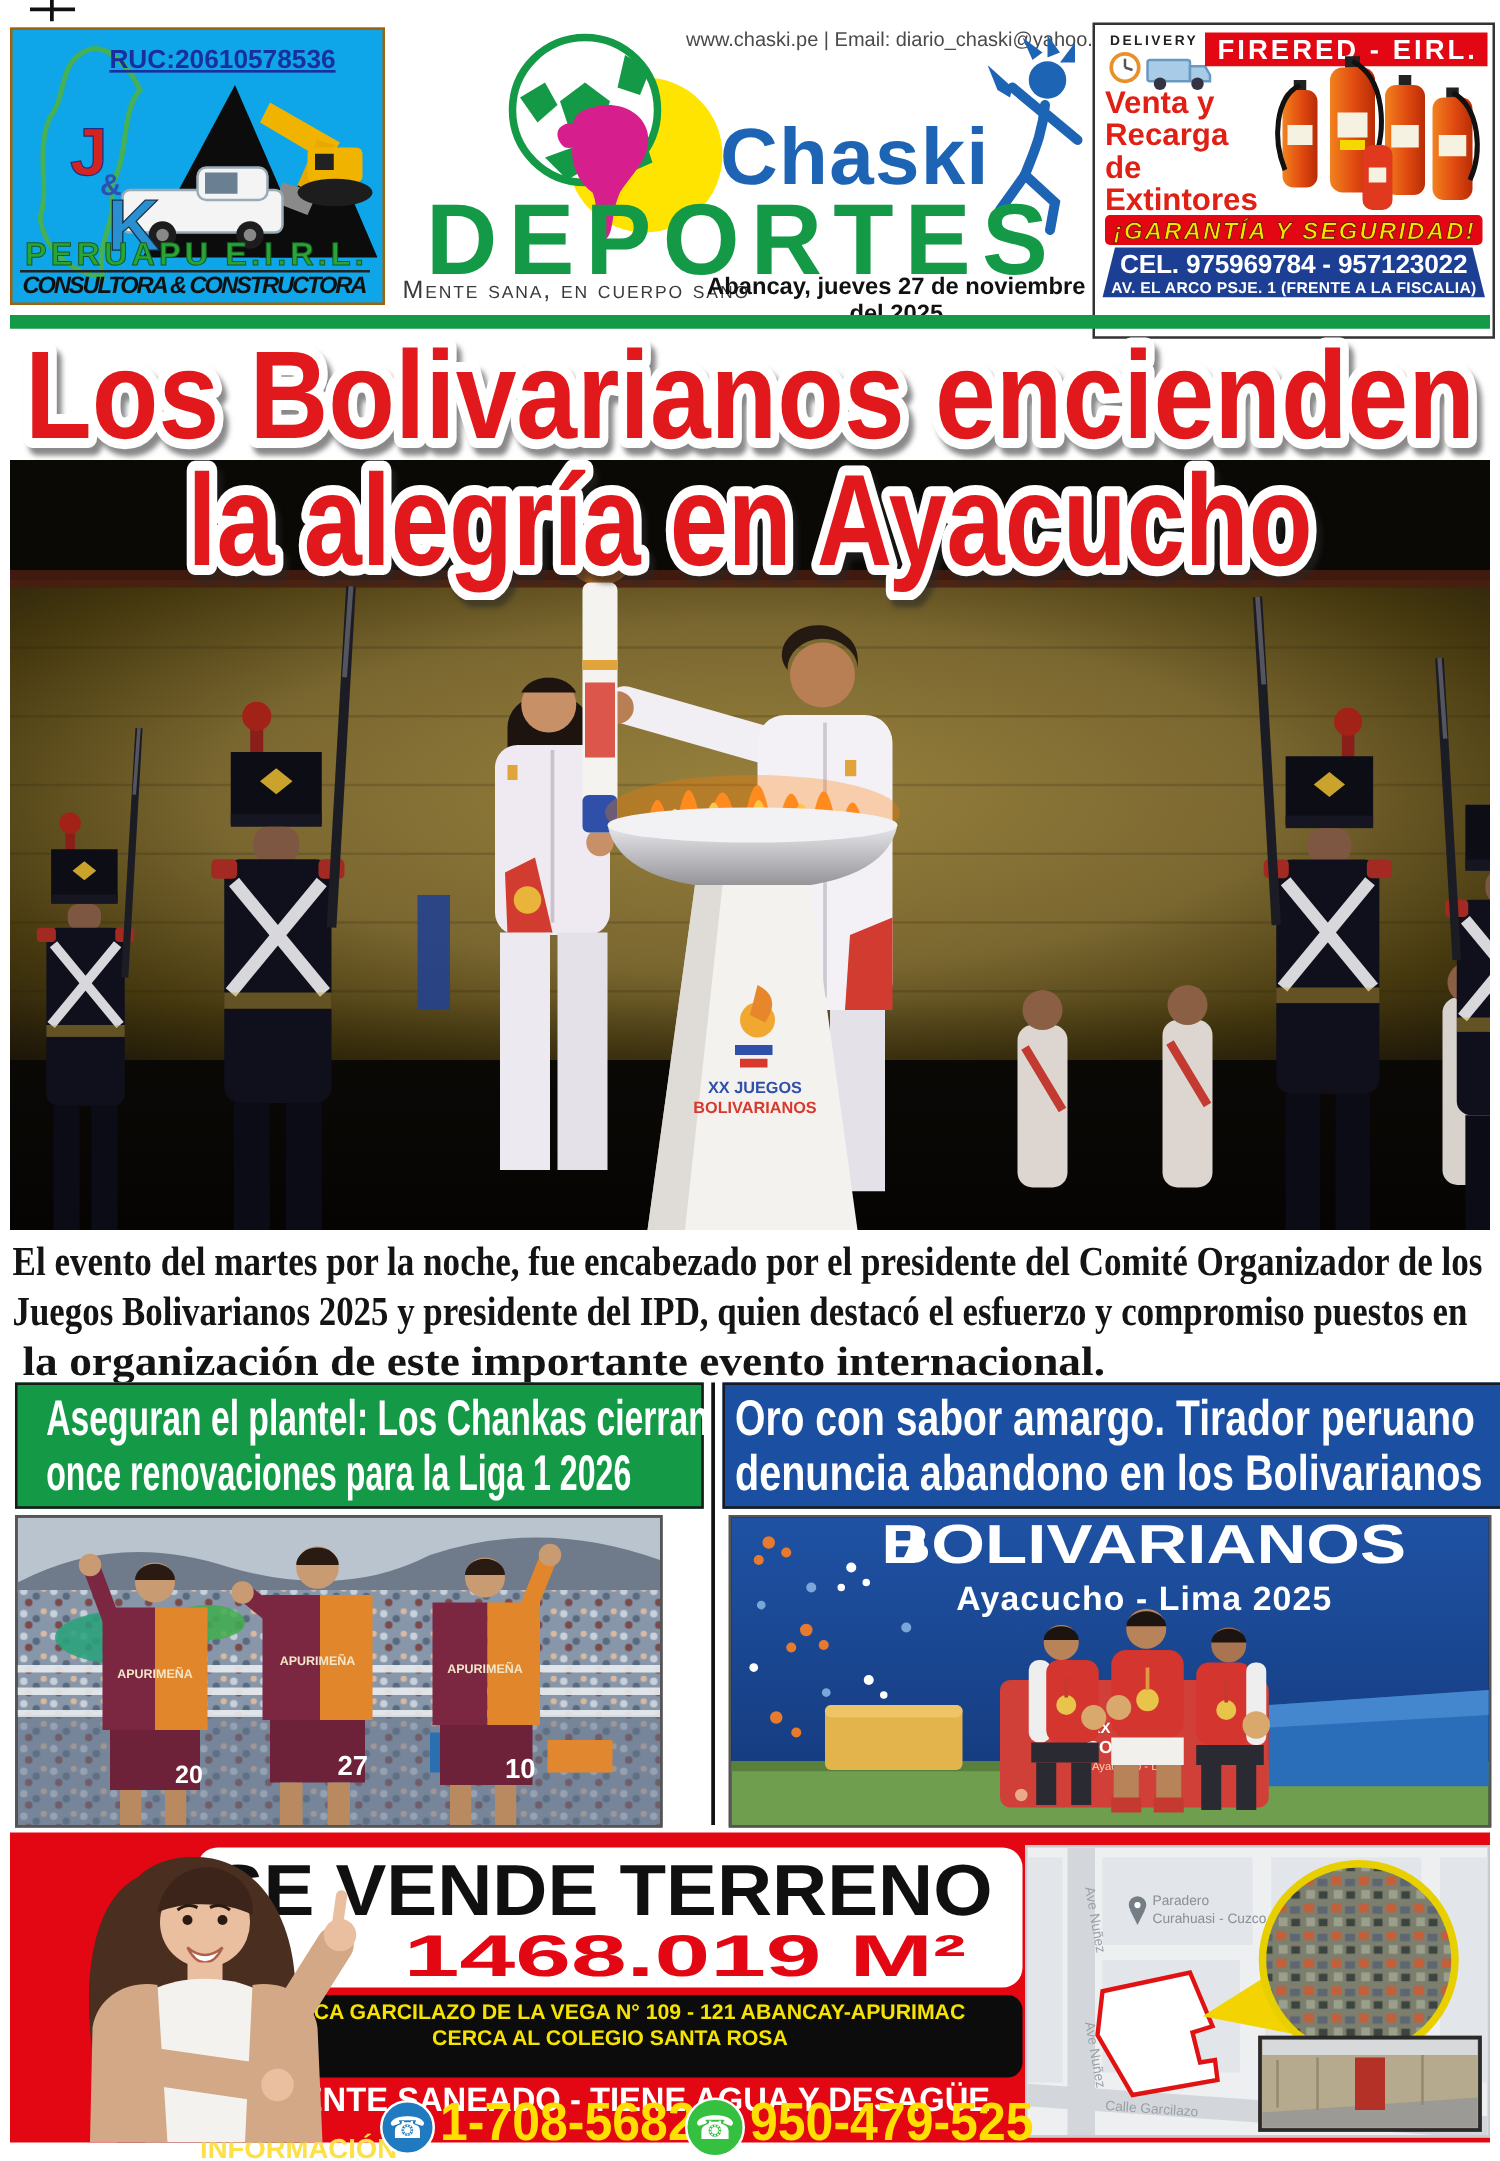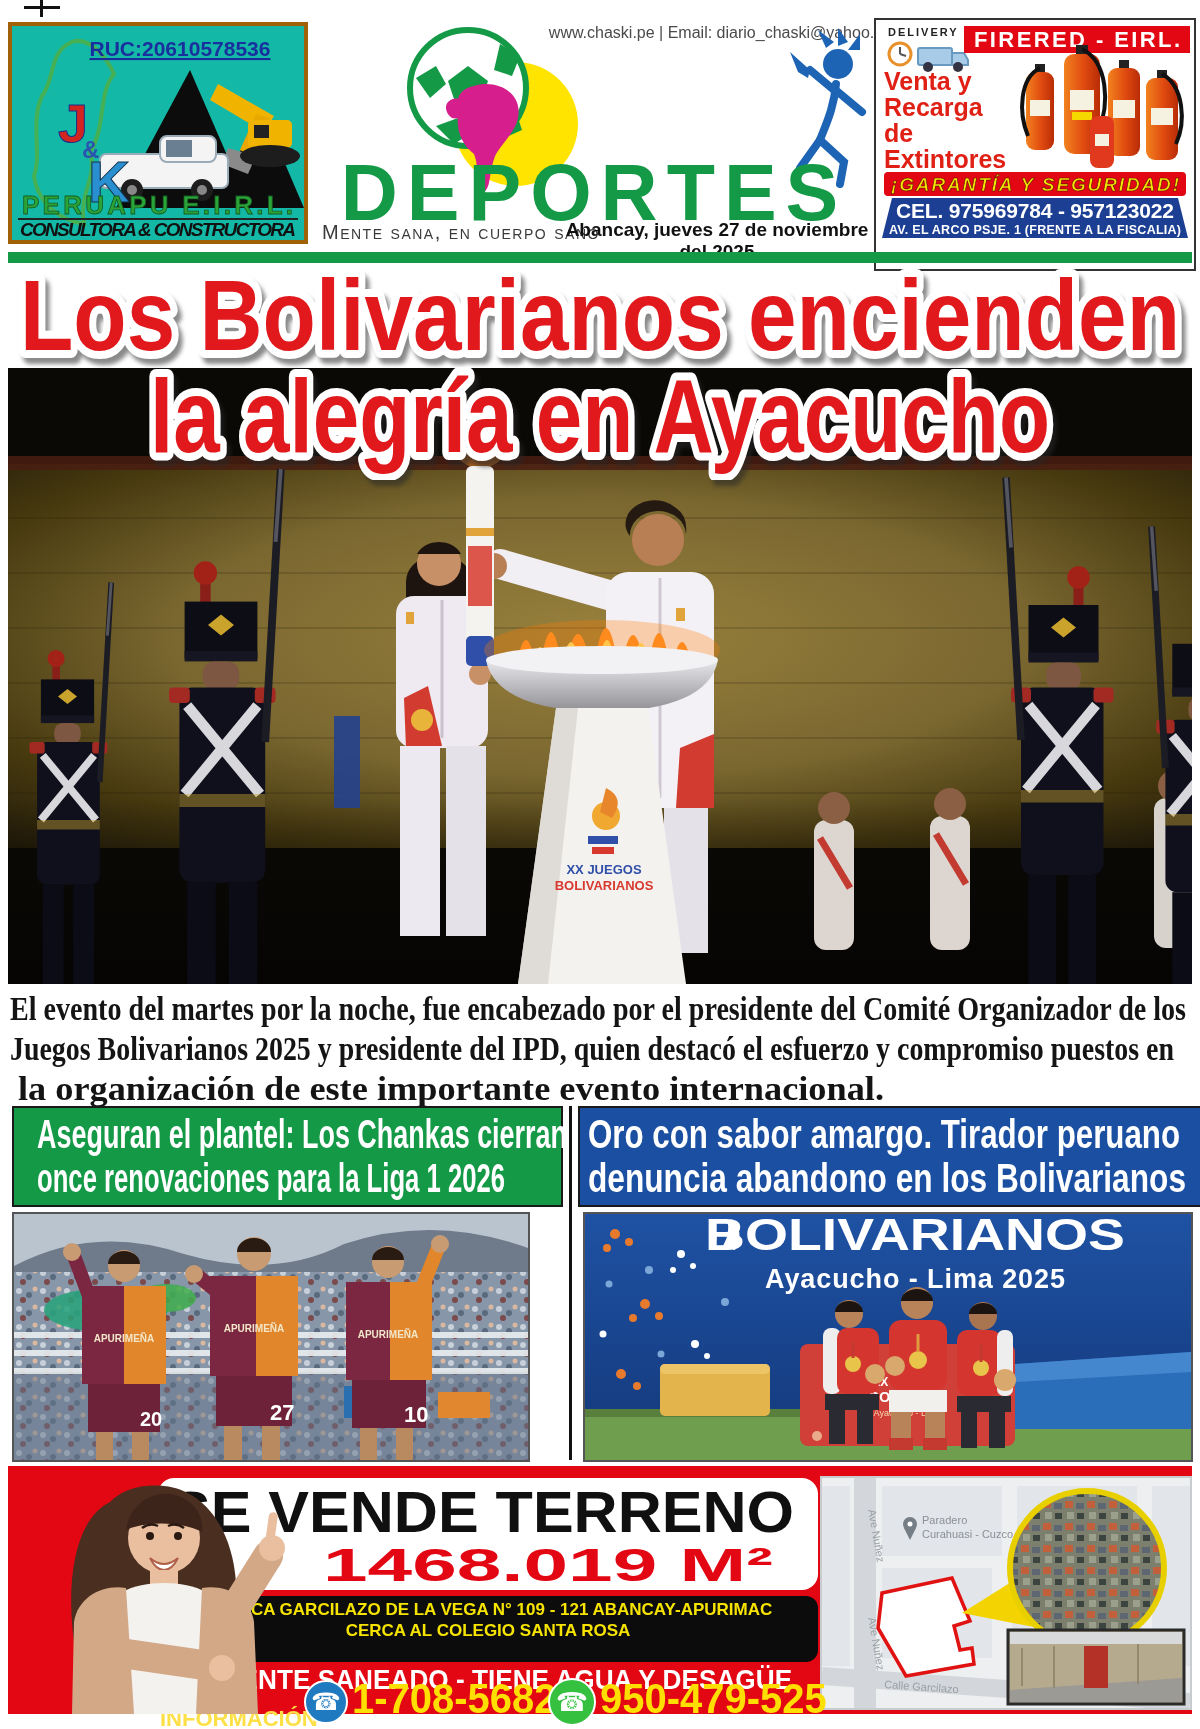--- a/index.html
+++ b/index.html
@@ -3,21 +3,21 @@
 <meta charset="utf-8">
 <style>
   html,body{margin:0;padding:0;background:#ffffff;}
   .page{position:relative;width:1200px;height:1729px;background:#fff;overflow:hidden;
         font-family:"Liberation Sans",sans-serif;}
   .abs{position:absolute;}
   
   .cropV{left:40px;top:0;width:3px;height:17px;background:#111;}
   .cropH{left:24px;top:6px;width:36px;height:3px;background:#111;}
   
-  .adbox{background:#14b8a6;border:4px solid #a16207;box-sizing:border-box;}
+  .adbox{background:#0ea5e9;border:2px solid #a16207;box-sizing:border-box;}
   .adbox2{background:#fff;border:2px solid #333;box-sizing:border-box;}
   
   .contact{left:440px;top:24px;width:560px;text-align:center;font-size:16px;color:#4a4a4a;}
   .brand{left:576px;top:88px;font-size:64px;font-weight:bold;color:#1d64b5;letter-spacing:1px;}
   .section{left:316px;top:146px;width:556px;text-align:center;font-size:79px;font-weight:bold;
            color:#149a47;letter-spacing:9px;transform:scaleY(1.02);}
   .motto{left:322px;top:221px;font-size:20px;color:#3a3a3a;font-variant:small-caps;letter-spacing:1.5px;}
   .dateline{left:562px;top:219px;width:310px;text-align:center;font-size:19px;font-weight:bold;color:#111;}
   .greenbar{left:8px;top:252px;width:1184px;height:11px;background:#149a47;}
   .hlsvg{filter:drop-shadow(4px 6px 2px rgba(40,40,40,.55));}
@@ -88,20 +88,21 @@
     <circle cx="72" cy="62" r="58" fill="#fff" stroke="#149a47" stroke-width="6"></circle>
     <polygon points="72,40 92,55 84,79 60,79 52,55" fill="#149a47"></polygon>
     <polygon points="20,52 40,40 50,58 34,72" fill="#149a47"></polygon>
     <polygon points="104,18 124,30 116,50 98,44" fill="#149a47"></polygon>
     <polygon points="40,100 62,92 74,108 58,118" fill="#149a47"></polygon>
     <polygon points="100,92 120,86 126,104 108,112" fill="#149a47"></polygon>
     <path d="M78,60 C96,54 118,62 122,80 C126,100 110,112 100,128 C92,146 96,160 88,166 C78,160 84,142 78,128 C64,118 58,98 64,82 C58,72 66,62 78,60 Z" fill="#d61f8d"></path>
     <path d="M52,76 C58,70 68,72 70,80 C72,88 64,94 56,92 C50,88 48,80 52,76 Z" fill="#d61f8d"></path>
   </svg>
 
+  <div class="abs brand">Chaski</div>
 
   <svg class="abs" style="left:790px;top:28px;" width="84" height="160" viewBox="0 0 84 160">
     <g stroke="#1d64b5" stroke-width="8" stroke-linecap="round" fill="none">
       <path d="M46,56 C44,80 36,96 30,112"></path>
       <path d="M30,112 L10,140"></path>
       <path d="M30,112 L54,134 L50,156"></path>
       <path d="M44,62 L20,42"></path>
       <path d="M48,64 L72,84"></path>
     </g>
     <circle cx="48" cy="36" r="15" fill="#1d64b5"></circle>

